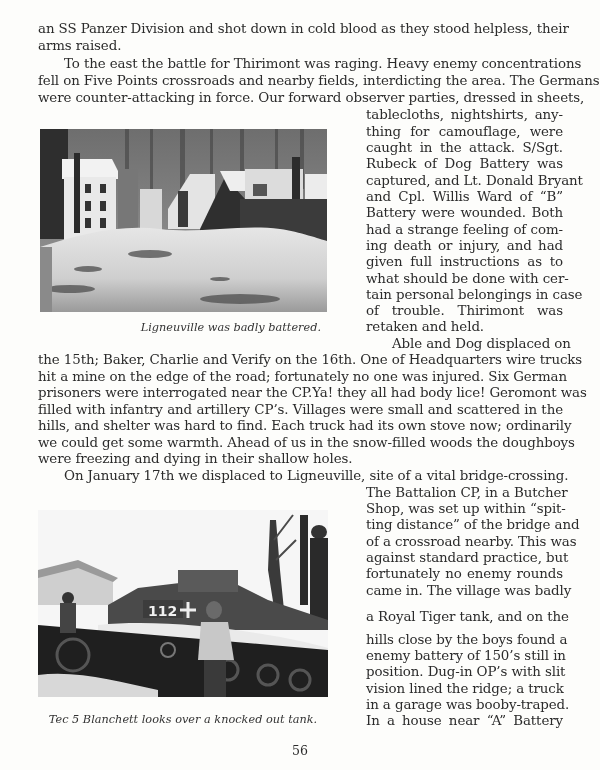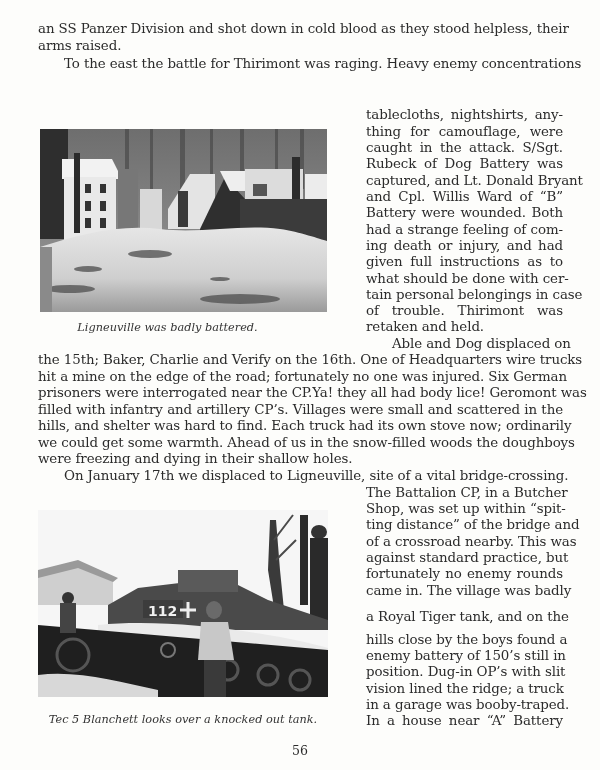--- a/index.html
+++ b/index.html
@@ -41,20 +41,22 @@
   }
 </style>
 </head>
 <body>
 
 <div class="page">
 
   <div class="line full just" style="top:20px">an SS Panzer Division and shot down in cold blood as they stood helpless, their</div>
   <div class="line full" style="top:37px">arms raised.</div>
   <div class="line full just indent" style="top:55px">To the east the battle for Thirimont was raging. Heavy enemy concentrations</div>
+  <div class="line full just" style="top:72px">fell on Five Points crossroads and nearby fields, interdicting the area. The Germans</div>
+  <div class="line full just" style="top:89px">were counter-attacking in force. Our forward observer parties, dressed in sheets,</div>
 
   <div class="photo" style="left:40px; top:129px; width:287px; height:183px;">
     <svg width="287" height="183" viewBox="0 0 287 183">
       <defs>
         <linearGradient id="sky1" x1="0" y1="0" x2="0" y2="1">
           <stop offset="0" stop-color="#6e6e6e"></stop>
           <stop offset="1" stop-color="#9a9a9a"></stop>
         </linearGradient>
         <linearGradient id="snow1" x1="0" y1="0" x2="0" y2="1">
           <stop offset="0" stop-color="#e6e6e6"></stop>
@@ -103,21 +105,21 @@
       <g fill="#555" opacity="0.8">
         <ellipse cx="110" cy="125" rx="22" ry="4"></ellipse>
         <ellipse cx="48" cy="140" rx="14" ry="3"></ellipse>
         <ellipse cx="180" cy="150" rx="10" ry="2"></ellipse>
         <ellipse cx="200" cy="170" rx="40" ry="5"></ellipse>
         <ellipse cx="30" cy="160" rx="25" ry="4"></ellipse>
       </g>
       <rect x="0" y="118" width="12" height="65" fill="#8a8a8a"></rect>
     </svg>
   </div>
-  <div class="caption" style="left:24px; width:287px; top:321px;">Ligneuville was badly battered.</div>
+  <div class="caption" style="left:34px; width:287px; top:321px;text-align:right;">Ligneuville was badly battered.</div>
 
   <div class="line rcol just" style="top:106px">tablecloths, nightshirts, any-</div>
   <div class="line rcol just" style="top:123px">thing for camouflage, were</div>
   <div class="line rcol just" style="top:139px">caught in the attack. S/Sgt.</div>
   <div class="line rcol just" style="top:155px">Rubeck of Dog Battery was</div>
   <div class="line rcol just" style="top:172px">captured, and Lt. Donald Bryant</div>
   <div class="line rcol just" style="top:188px">and Cpl. Willis Ward of “B”</div>
   <div class="line rcol just" style="top:204px">Battery were wounded. Both</div>
   <div class="line rcol just" style="top:221px">had a strange feeling of com-</div>
   <div class="line rcol just" style="top:237px">ing death or injury, and had</div>

